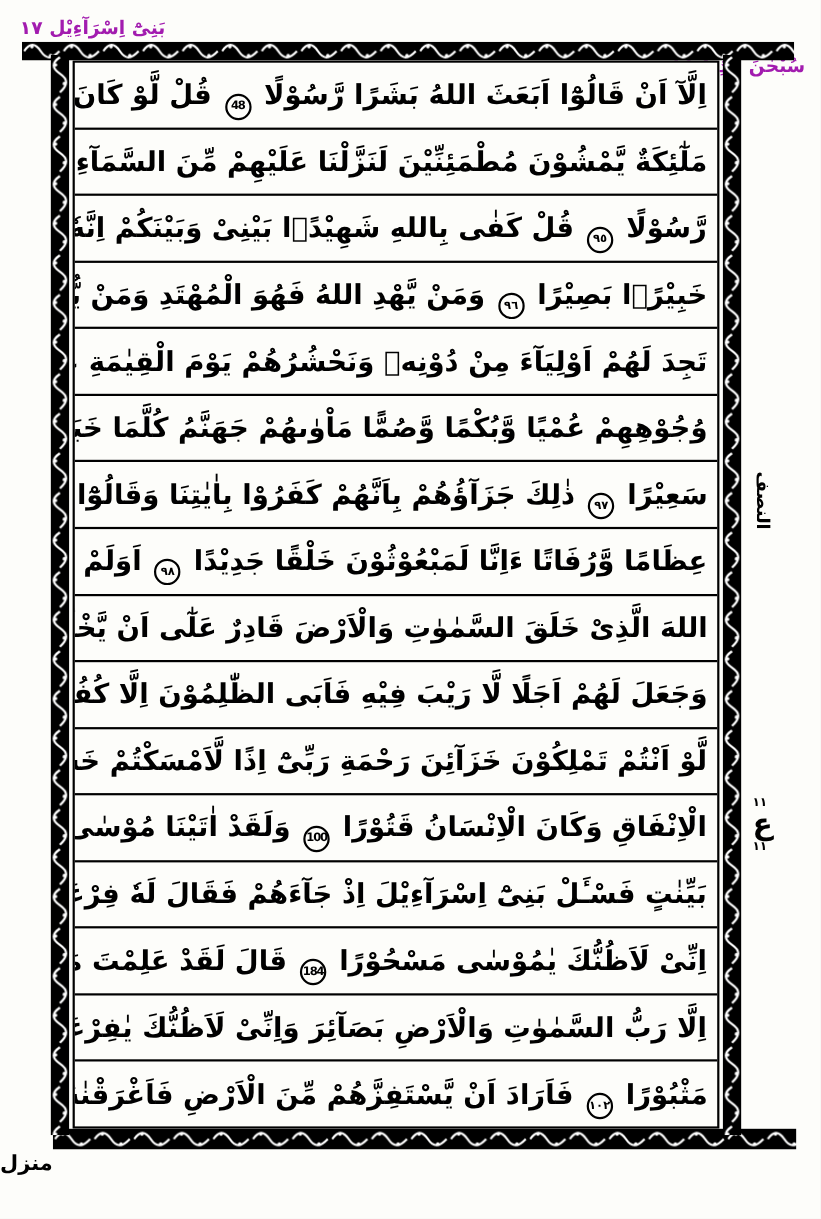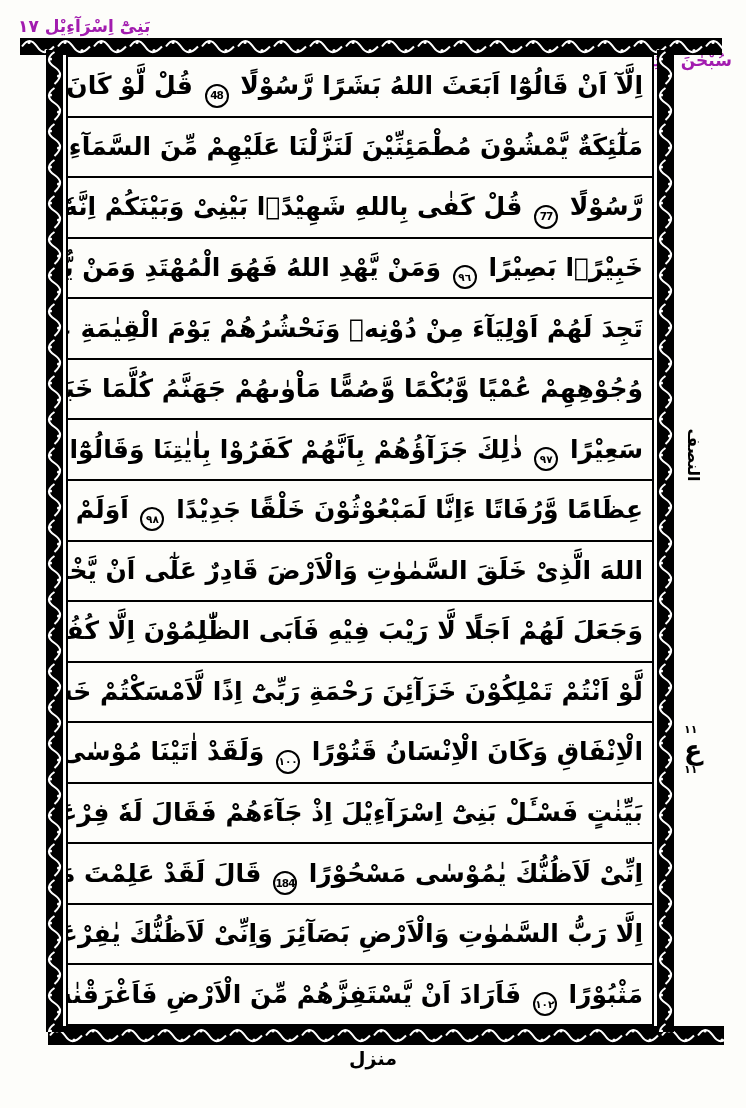--- a/index.html
+++ b/index.html
@@ -89,21 +89,21 @@
     position:absolute;
     left:684px;top:724px;width:28px;
     text-align:left;font-weight:bold;
     line-height:1;
   }
   .ruku-note .tick{display:block;font-size:11px;letter-spacing:-1px;}
   .ruku-note .ain{display:block;font-size:27px;margin:1px 0;}
   .catchword{
     position:absolute;
     left:0;top:1047px;width:746px;
-    text-align:center;
+    text-align:left;
     font-size:19px;font-weight:bold;
   }
 </style>
 </head>
 <body>
 
 <div class="page">
 
   <div class="hdr hdr-right">سُبْحٰنَ الَّذِیْٓ ١٥</div>
   <div class="hdr hdr-left">بَنِیْٓ اِسْرَآءِیْل ١٧</div>
@@ -162,21 +162,21 @@
   </div>
 
   <div class="frame">
       <div class="line-row">
         <div class="line-text"><span>اِلَّآ اَنْ قَالُوْٓا اَبَعَثَ اللهُ بَشَرًا رَّسُوْلًا</span> <span class="ayah-marker">48</span> <span>قُلْ لَّوْ كَانَ فِی الْاَرْضِ</span></div>
       </div>
       <div class="line-row">
         <div class="line-text"><span>مَلٰٓئِكَةٌ يَّمْشُوْنَ مُطْمَئِنِّيْنَ لَنَزَّلْنَا عَلَيْهِمْ مِّنَ السَّمَآءِ مَلَكًا</span></div>
       </div>
       <div class="line-row">
-        <div class="line-text"><span>رَّسُوْلًا</span> <span class="ayah-marker">77</span> <span>قُلْ كَفٰى بِاللهِ شَهِيْدًۢا بَيْنِیْ وَبَيْنَكُمْ اِنَّهٗ كَانَ بِعِبَادِهٖ</span></div>
+        <div class="line-text"><span>رَّسُوْلًا</span> <span class="ayah-marker">٩٥</span> <span>قُلْ كَفٰى بِاللهِ شَهِيْدًۢا بَيْنِیْ وَبَيْنَكُمْ اِنَّهٗ كَانَ بِعِبَادِهٖ</span></div>
       </div>
       <div class="line-row">
         <div class="line-text"><span>خَبِيْرًۢا بَصِيْرًا</span> <span class="ayah-marker">٩٦</span> <span>وَمَنْ يَّهْدِ اللهُ فَهُوَ الْمُهْتَدِ وَمَنْ يُّضْلِلْ فَلَنْ</span></div>
       </div>
       <div class="line-row">
         <div class="line-text"><span>تَجِدَ لَهُمْ اَوْلِيَآءَ مِنْ دُوْنِهٖ وَنَحْشُرُهُمْ يَوْمَ الْقِيٰمَةِ عَلٰى</span></div>
       </div>
       <div class="line-row">
         <div class="line-text"><span>وُجُوْهِهِمْ عُمْيًا وَّبُكْمًا وَّصُمًّا مَاْوٰىهُمْ جَهَنَّمُ كُلَّمَا خَبَتْ زِدْنٰهُمْ</span></div>
       </div>
@@ -189,21 +189,21 @@
       <div class="line-row">
         <div class="line-text"><span>اللهَ الَّذِیْ خَلَقَ السَّمٰوٰتِ وَالْاَرْضَ قَادِرٌ عَلٰٓى اَنْ يَّخْلُقَ مِثْلَهُمْ</span></div>
       </div>
       <div class="line-row">
         <div class="line-text"><span>وَجَعَلَ لَهُمْ اَجَلًا لَّا رَيْبَ فِيْهِ فَاَبَى الظّٰلِمُوْنَ اِلَّا كُفُوْرًا</span>  </div>
       </div>
       <div class="line-row">
         <div class="line-text"><span>لَّوْ اَنْتُمْ تَمْلِكُوْنَ خَزَآئِنَ رَحْمَةِ رَبِّیْٓ اِذًا لَّاَمْسَكْتُمْ خَشْيَةَ</span></div>
       </div>
       <div class="line-row">
-        <div class="line-text"><span>الْاِنْفَاقِ وَكَانَ الْاِنْسَانُ قَتُوْرًا</span> <span class="ayah-marker">١٠٠</span> <span>وَلَقَدْ اٰتَيْنَا مُوْسٰى تِسْعَ اٰيٰتٍۭ</span></div>
+        <div class="line-text"><span>الْاِنْفَاقِ وَكَانَ الْاِنْسَانُ قَتُوْرًا</span> <span class="ayah-marker">100</span> <span>وَلَقَدْ اٰتَيْنَا مُوْسٰى تِسْعَ اٰيٰتٍۭ</span></div>
       </div>
       <div class="line-row">
         <div class="line-text"><span>بَيِّنٰتٍ فَسْـَٔلْ بَنِیْٓ اِسْرَآءِيْلَ اِذْ جَآءَهُمْ فَقَالَ لَهٗ فِرْعَوْنُ</span></div>
       </div>
       <div class="line-row">
         <div class="line-text"><span>اِنِّیْ لَاَظُنُّكَ يٰمُوْسٰى مَسْحُوْرًا</span> <span class="ayah-marker">184</span> <span>قَالَ لَقَدْ عَلِمْتَ مَآ اَنْزَلَ هٰٓؤُلَآءِ</span></div>
       </div>
       <div class="line-row">
         <div class="line-text"><span>اِلَّا رَبُّ السَّمٰوٰتِ وَالْاَرْضِ بَصَآئِرَ وَاِنِّیْ لَاَظُنُّكَ يٰفِرْعَوْنُ</span></div>
       </div>

